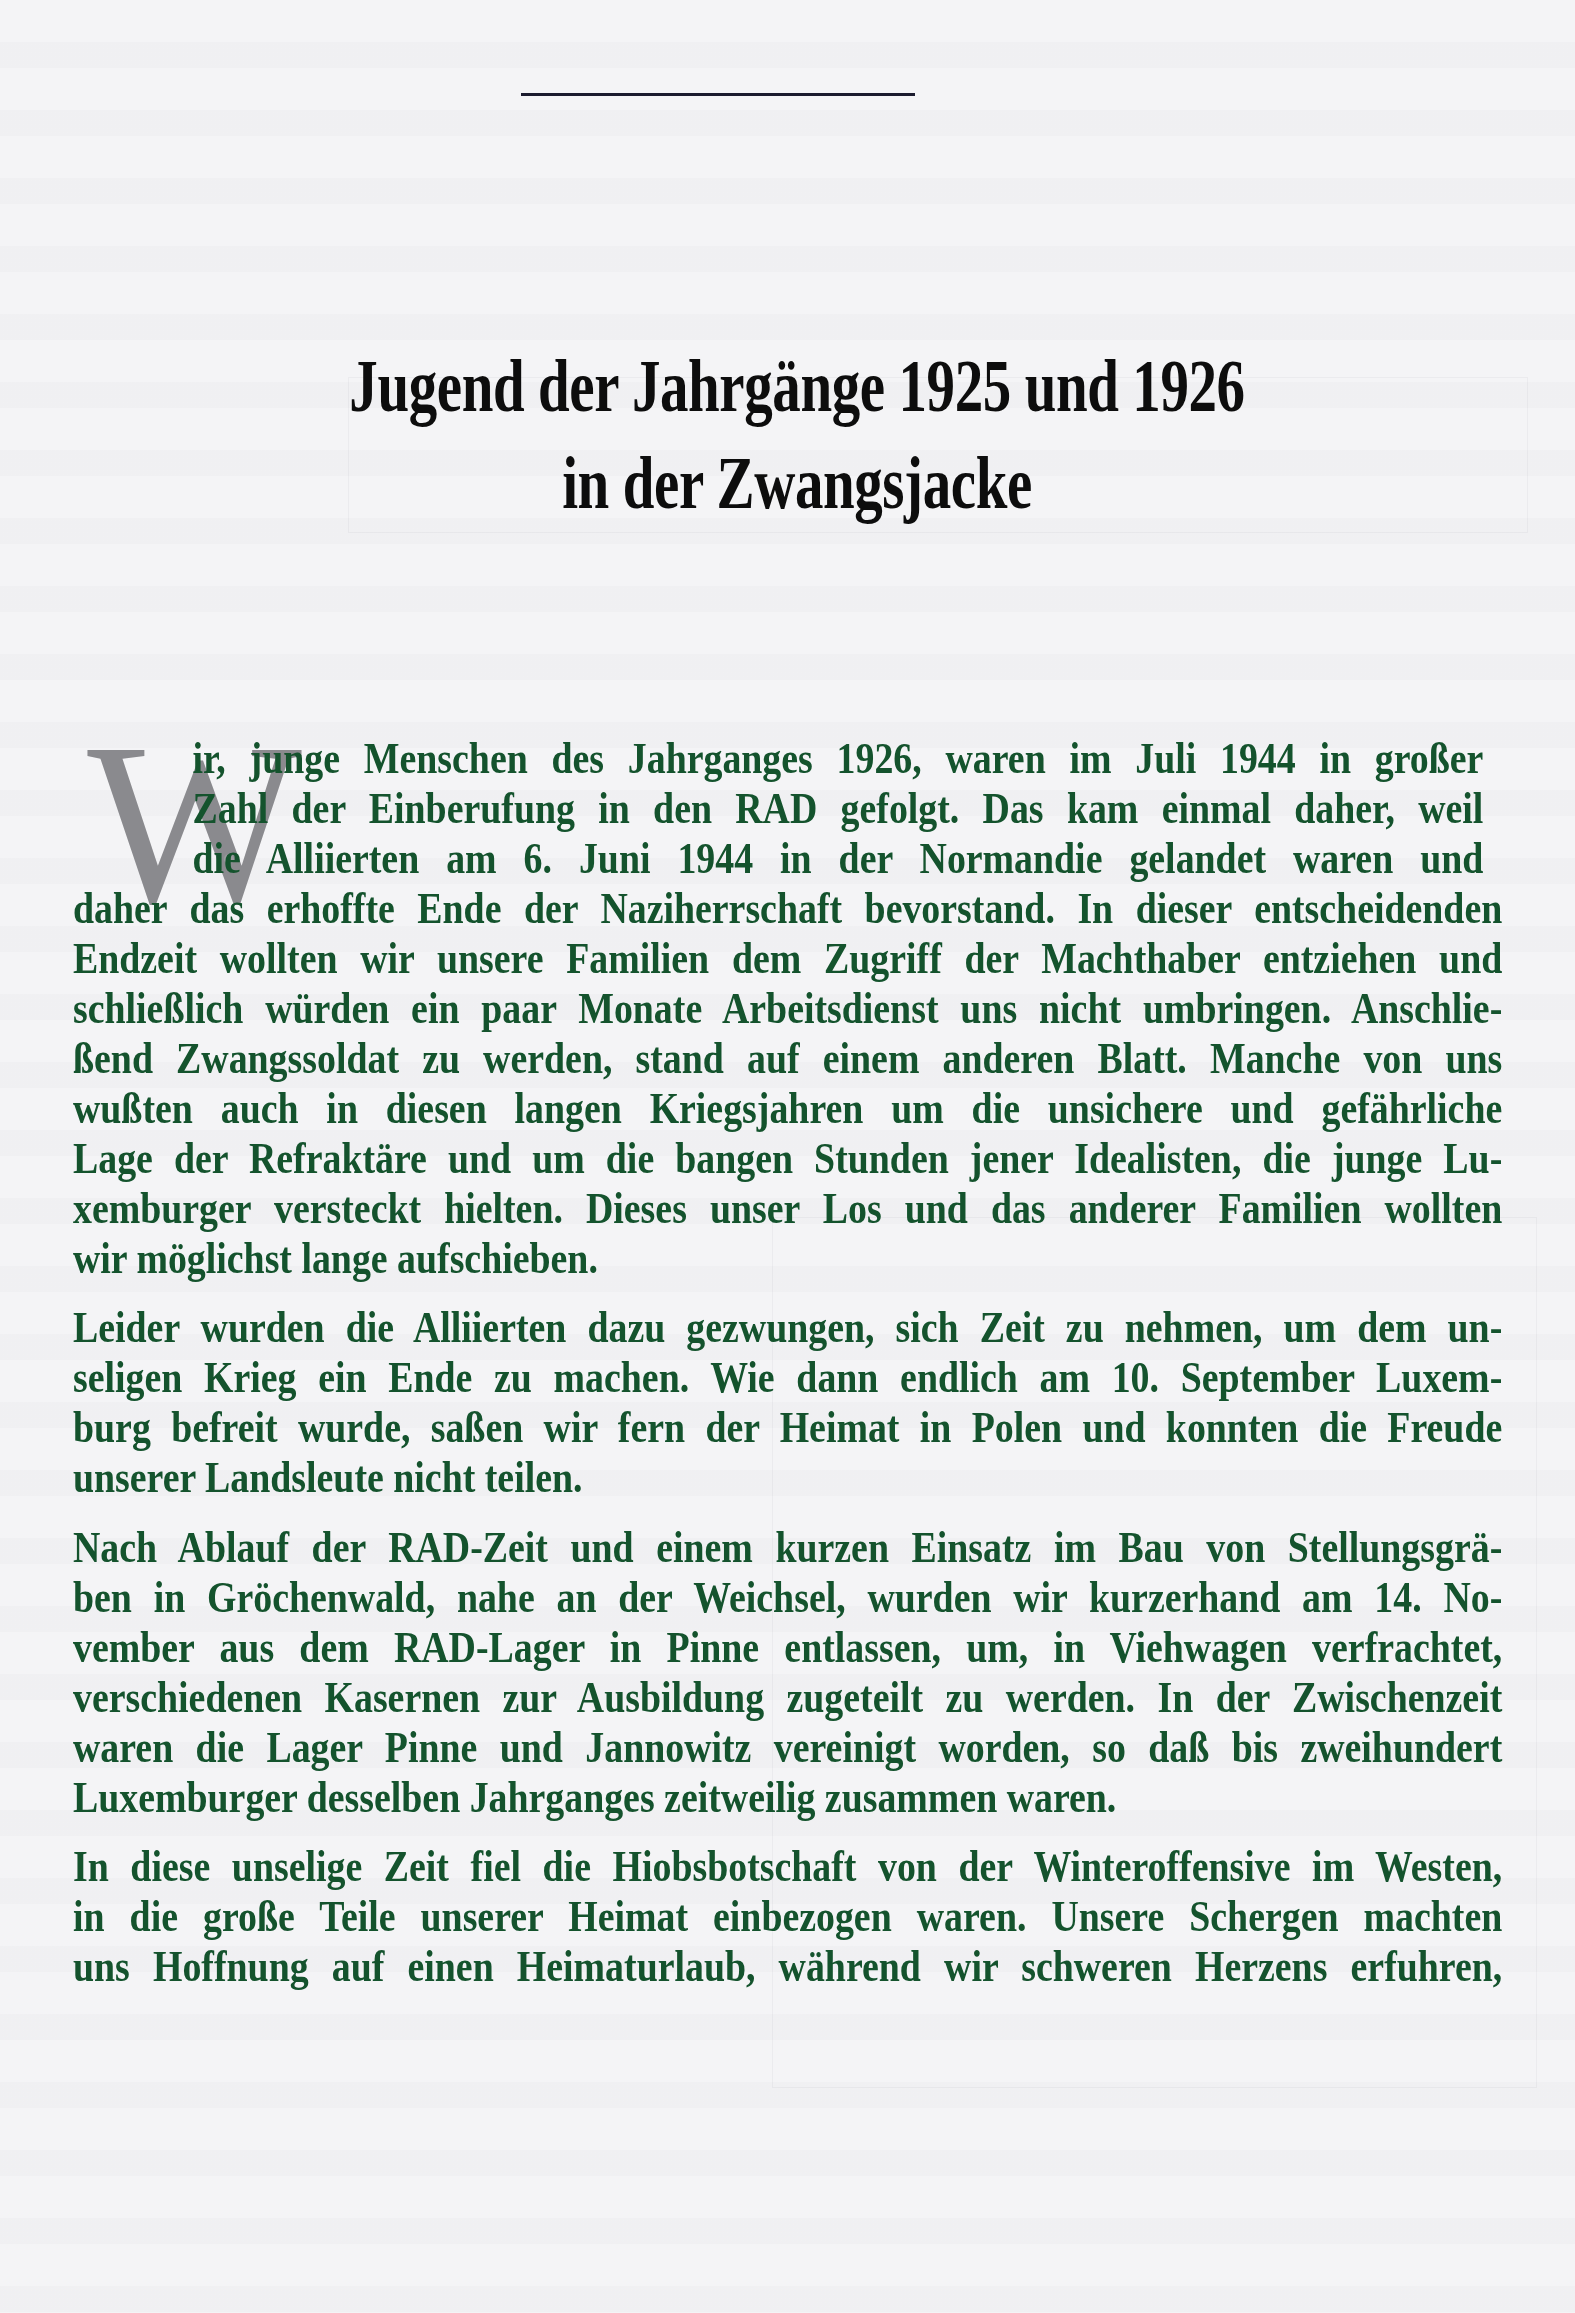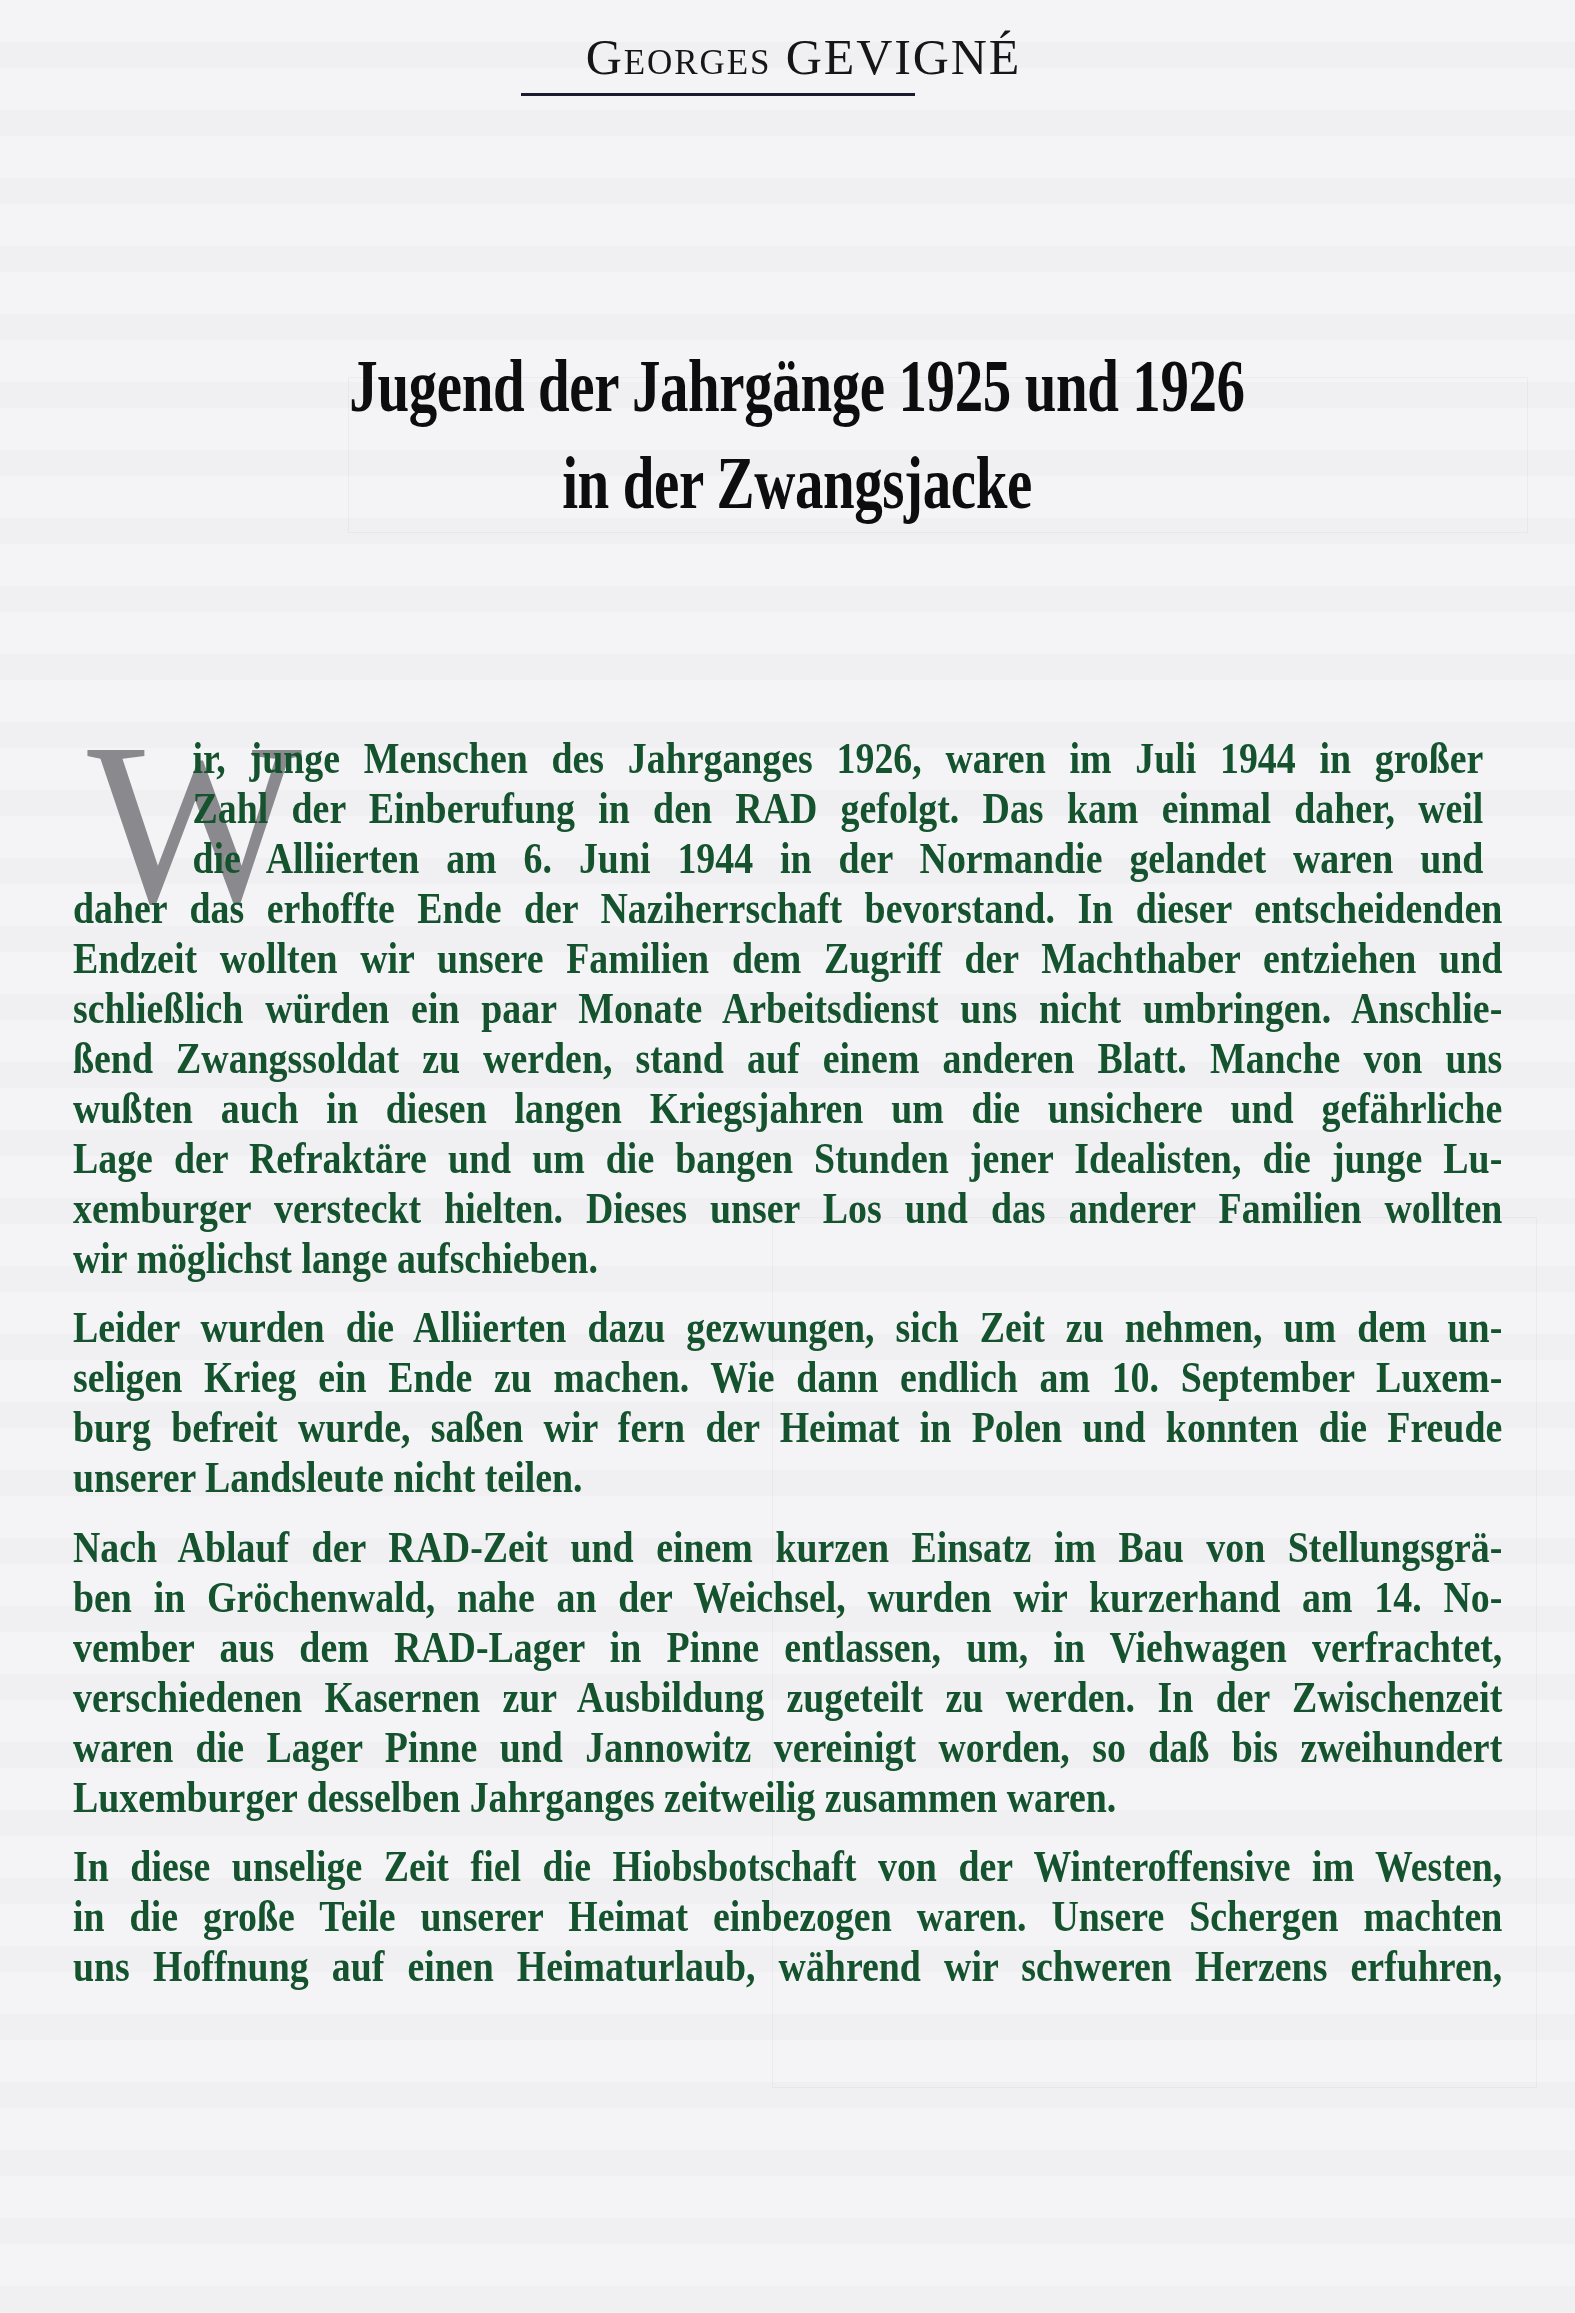--- a/index.html
+++ b/index.html
@@ -123,24 +123,20 @@
   </style>
 </head>
 <body>
 
 <div class="bleed"></div>
 <div class="bleed-box" style="left:348px;top:377px;width:1178px;height:154px;"></div>
 <div class="bleed-box" style="left:772px;top:1217px;width:763px;height:869px;"></div>
 
 <div class="page">
 
-  <div class="author">
-    <span class="first">Georges</span>
-    <span>GEVIGNÉ</span>
-  </div>
   <div class="author-rule"></div>
 
   <h1 class="title" style="margin:0;">
     <span>Jugend der Jahrgänge 1925 und 1926</span>
     <span>in der Zwangsjacke</span>
   </h1>
 
   <div class="dropcap">W</div>
   <div class="dropcap-dot"></div>
 

